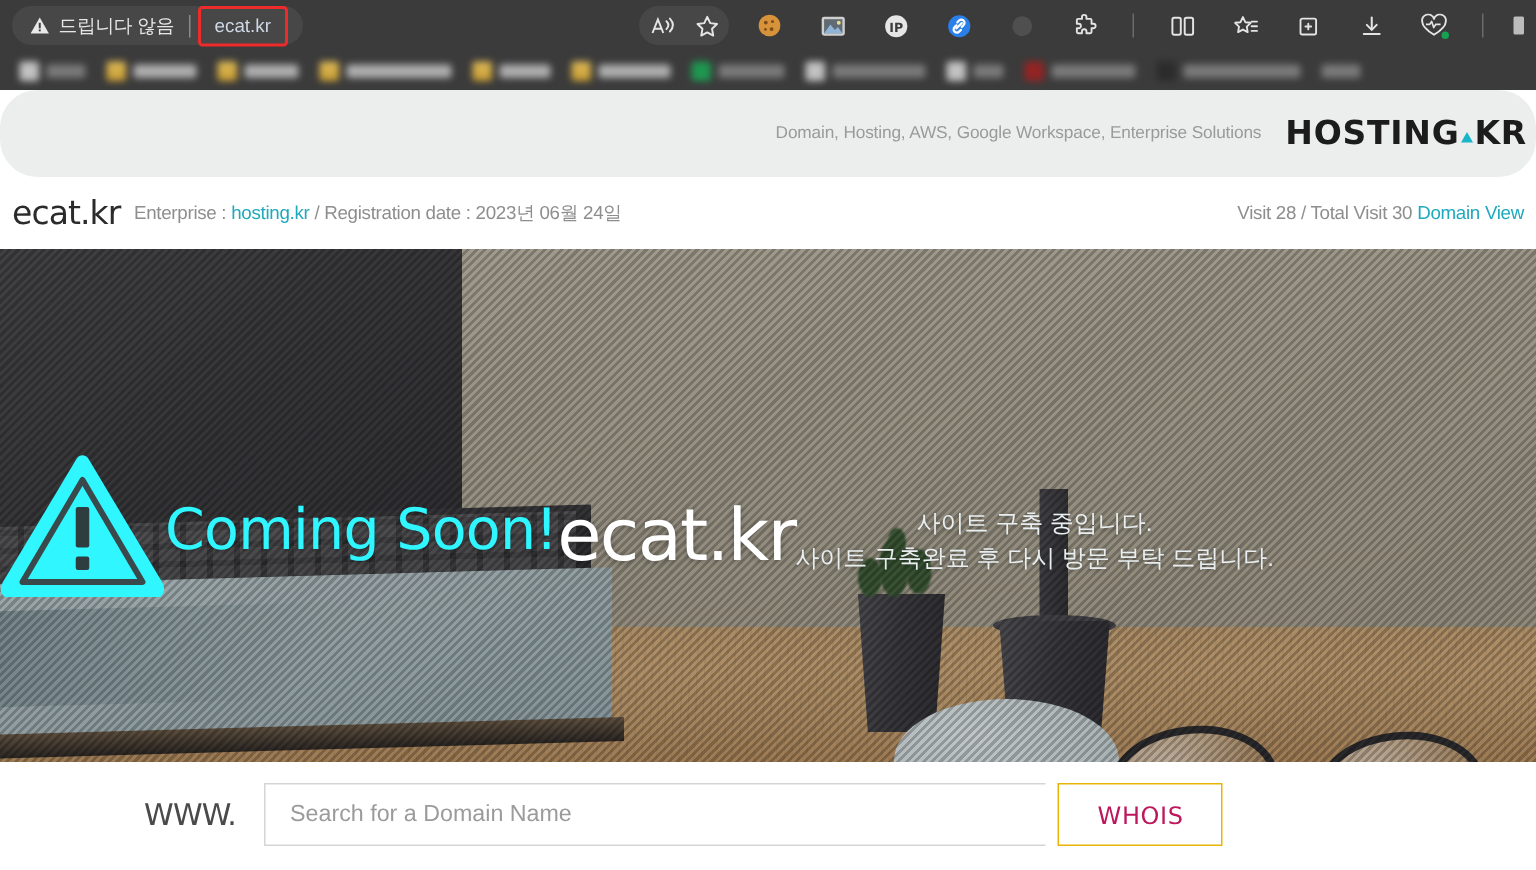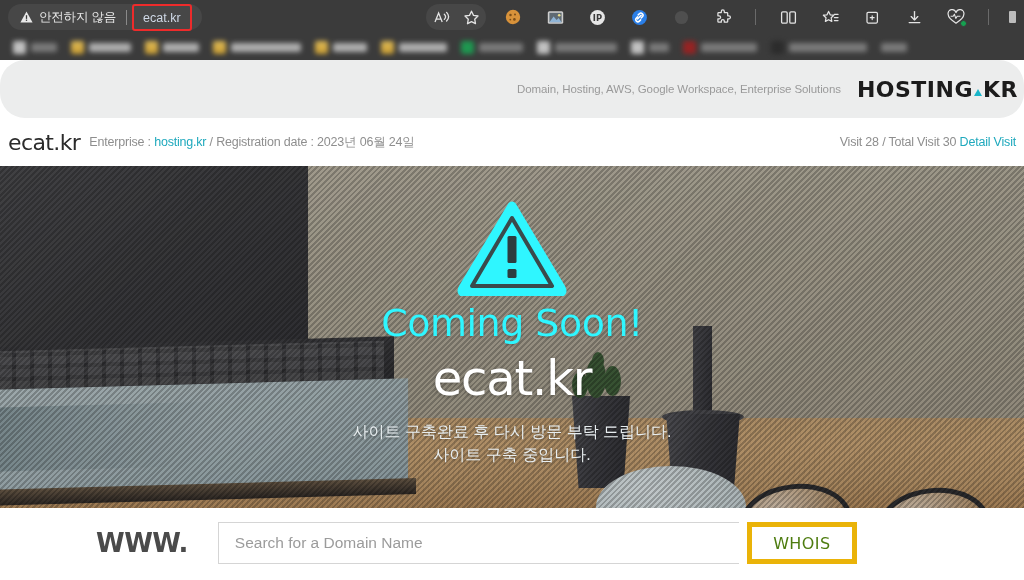--- a/index.html
+++ b/index.html
@@ -312,21 +312,20 @@
         rgba(0,0,0,0.00) 2px, rgba(0,0,0,0.00) 4px);
   }
   .hero-veil {
     position: absolute; inset: 0;
     background: rgba(25,30,34,0.18);
   }
 
   .hero-content {
     position: absolute; inset: 0;
     display: flex;
-    flex-direction: column;
     align-items: center;
     justify-content: flex-start;
     padding-top: 34px;
   }
   .hero-warn {
     width: 110px; height: 96px;
     margin-bottom: 8px;
   }
   .hero-warn svg { display: block; width: 100%; height: 100%; }
   .hero-coming {
@@ -356,26 +355,26 @@
 
   
   .search-bar {
     height: 70px;
     background: #ffffff;
     display: flex;
     align-items: center;
     padding-left: 96px;
   }
   .www-label {
-    font-size: 26px;
+    font-size: 20px;
     color: #4a4a4a;
     letter-spacing: -0.5px;
     font-family: "DejaVu Sans", sans-serif;
-    margin-right: 30px;
-    font-weight: 700;
+    margin-right: 19px;
+    font-weight: 400;
   }
   .search-input {
     width: 521px;
     height: 42px;
     border: 1px solid #d5d5d5;
     border-right: none;
     padding: 0 16px;
     font-size: 15.5px;
     color: #333;
     font-family: "Liberation Sans", sans-serif;
@@ -388,22 +387,22 @@
     background: #16b4c4;
     color: #fff;
     border: none;
     font-size: 16px;
     font-family: "Liberation Sans", sans-serif;
     cursor: pointer;
   }
   .whois-btn {
     width: 110px; height: 42px;
     background: #fff;
-    border: 5px solid #eab308;
-    color: #4d7c0f;
+    border: 1px solid #eab308;
+    color: #be185d;
     font-size: 16px;
     margin-left: 8px;
     font-family: "DejaVu Sans", sans-serif;
     letter-spacing: 0.4px;
     cursor: pointer;
   }
 </style>
 </head>
 <body>
 
@@ -412,21 +411,21 @@
   <div class="chrome-toprow">
 
     <div class="addr-pill">
       <span class="warn-tri">
         <svg width="13" height="12" viewBox="0 0 13 12">
           <path d="M6.5 0.6 L12.6 11.4 L0.4 11.4 Z" fill="#e9e9e9"></path>
           <rect x="5.85" y="4.2" width="1.3" height="3.7" fill="#3b3b3b"></rect>
           <rect x="5.85" y="8.6" width="1.3" height="1.3" fill="#3b3b3b"></rect>
         </svg>
       </span>
-      <span class="not-secure-label">안전하지 않음</span>
+      <span class="not-secure-label">드립니다 않음</span>
       <span class="addr-divider"></span>
       <span class="url-box">
         <span class="url-text">ecat.kr</span>
       </span>
     </div>
 
     <span class="chrome-spacer"></span>
 
     <div class="chrome-icons">
 
@@ -600,21 +599,21 @@
     <span>HOSTING</span>
     <span class="brand-dot"></span>
     <span>KR</span>
   </span>
 </div>
 
 <div class="info-bar">
   <span class="info-domain">ecat.kr</span>
   <span class="info-meta"><span>Enterprise : </span><a class="link-teal" href="#">hosting.kr</a><span> / Registration date : </span><span>2023년 06월 24일</span></span>
   <span class="info-spacer"></span>
-  <span class="info-visits"><span>Visit 28 / Total Visit 30</span> <a class="link-teal" href="#">Detail Visit</a></span>
+  <span class="info-visits"><span>Visit 28 / Total Visit 30</span> <a class="link-teal" href="#">Domain View</a></span>
 </div>
 
 <div class="hero">
   <div class="hero-photo">
     <div class="wall"></div>
     <div class="desk">
         <div class="desk-grain"></div>
       </div>
 
     <div class="laptop-screen"></div>
@@ -654,22 +653,22 @@
       <svg viewBox="0 0 110 96">
         <path d="M55 6 L104 88 Q107 93 101 93 L9 93 Q3 93 6 88 Z" fill="#2ff6ff" stroke="#2ff6ff" stroke-width="9" stroke-linejoin="round"></path>
         <path d="M55 18 L95 86 L15 86 Z" fill="none" stroke="#3a4a4c" stroke-width="4" stroke-linejoin="round"></path>
         <rect x="50.5" y="36" width="9" height="27" rx="1.5" fill="#2d3d40"></rect>
         <rect x="50.5" y="69" width="9" height="9" rx="1.5" fill="#2d3d40"></rect>
       </svg>
     </div>
     <div class="hero-coming">Coming Soon!</div>
     <div class="hero-domain">ecat.kr</div>
     <div class="hero-msg">
+      <div>사이트 구축 중입니다.</div>
       <div>사이트 구축완료 후 다시 방문 부탁 드립니다.</div>
-      <div>사이트 구축 중입니다.</div>
     </div>
   </div>
 </div>
 
 <div class="search-bar">
   <span class="www-label">WWW.</span>
   <input class="search-input" type="text" placeholder="Search for a Domain Name" style="">
   <button class="whois-btn">WHOIS</button>
 </div>
 

